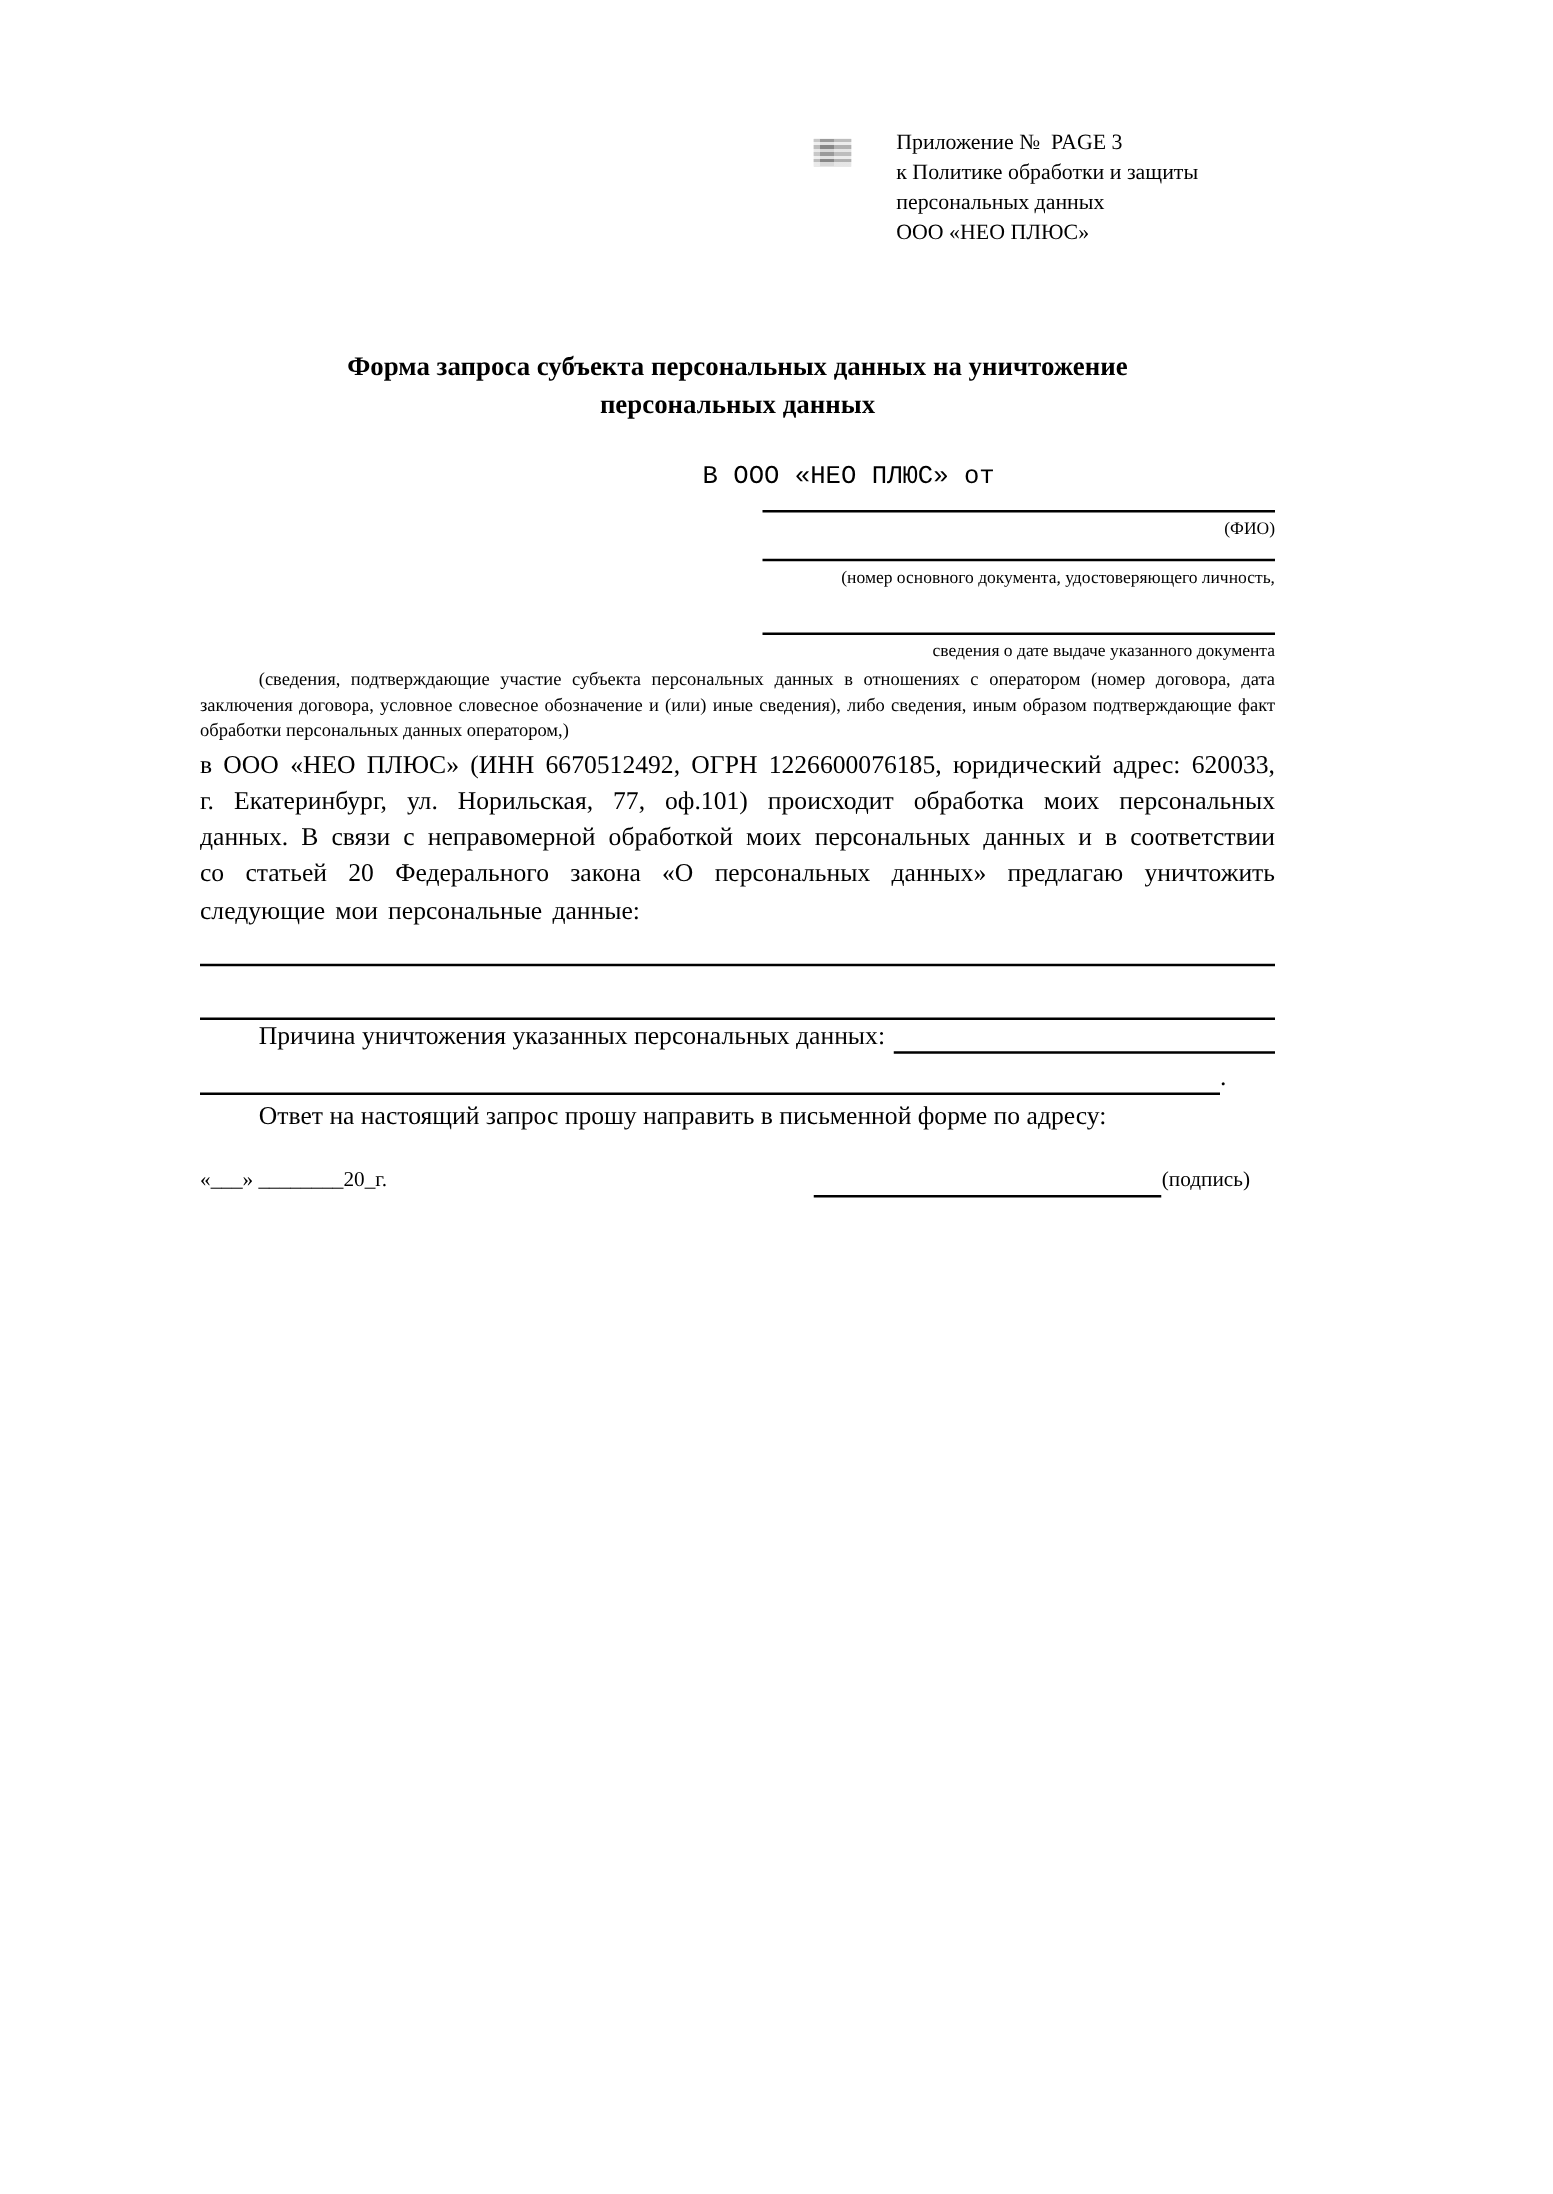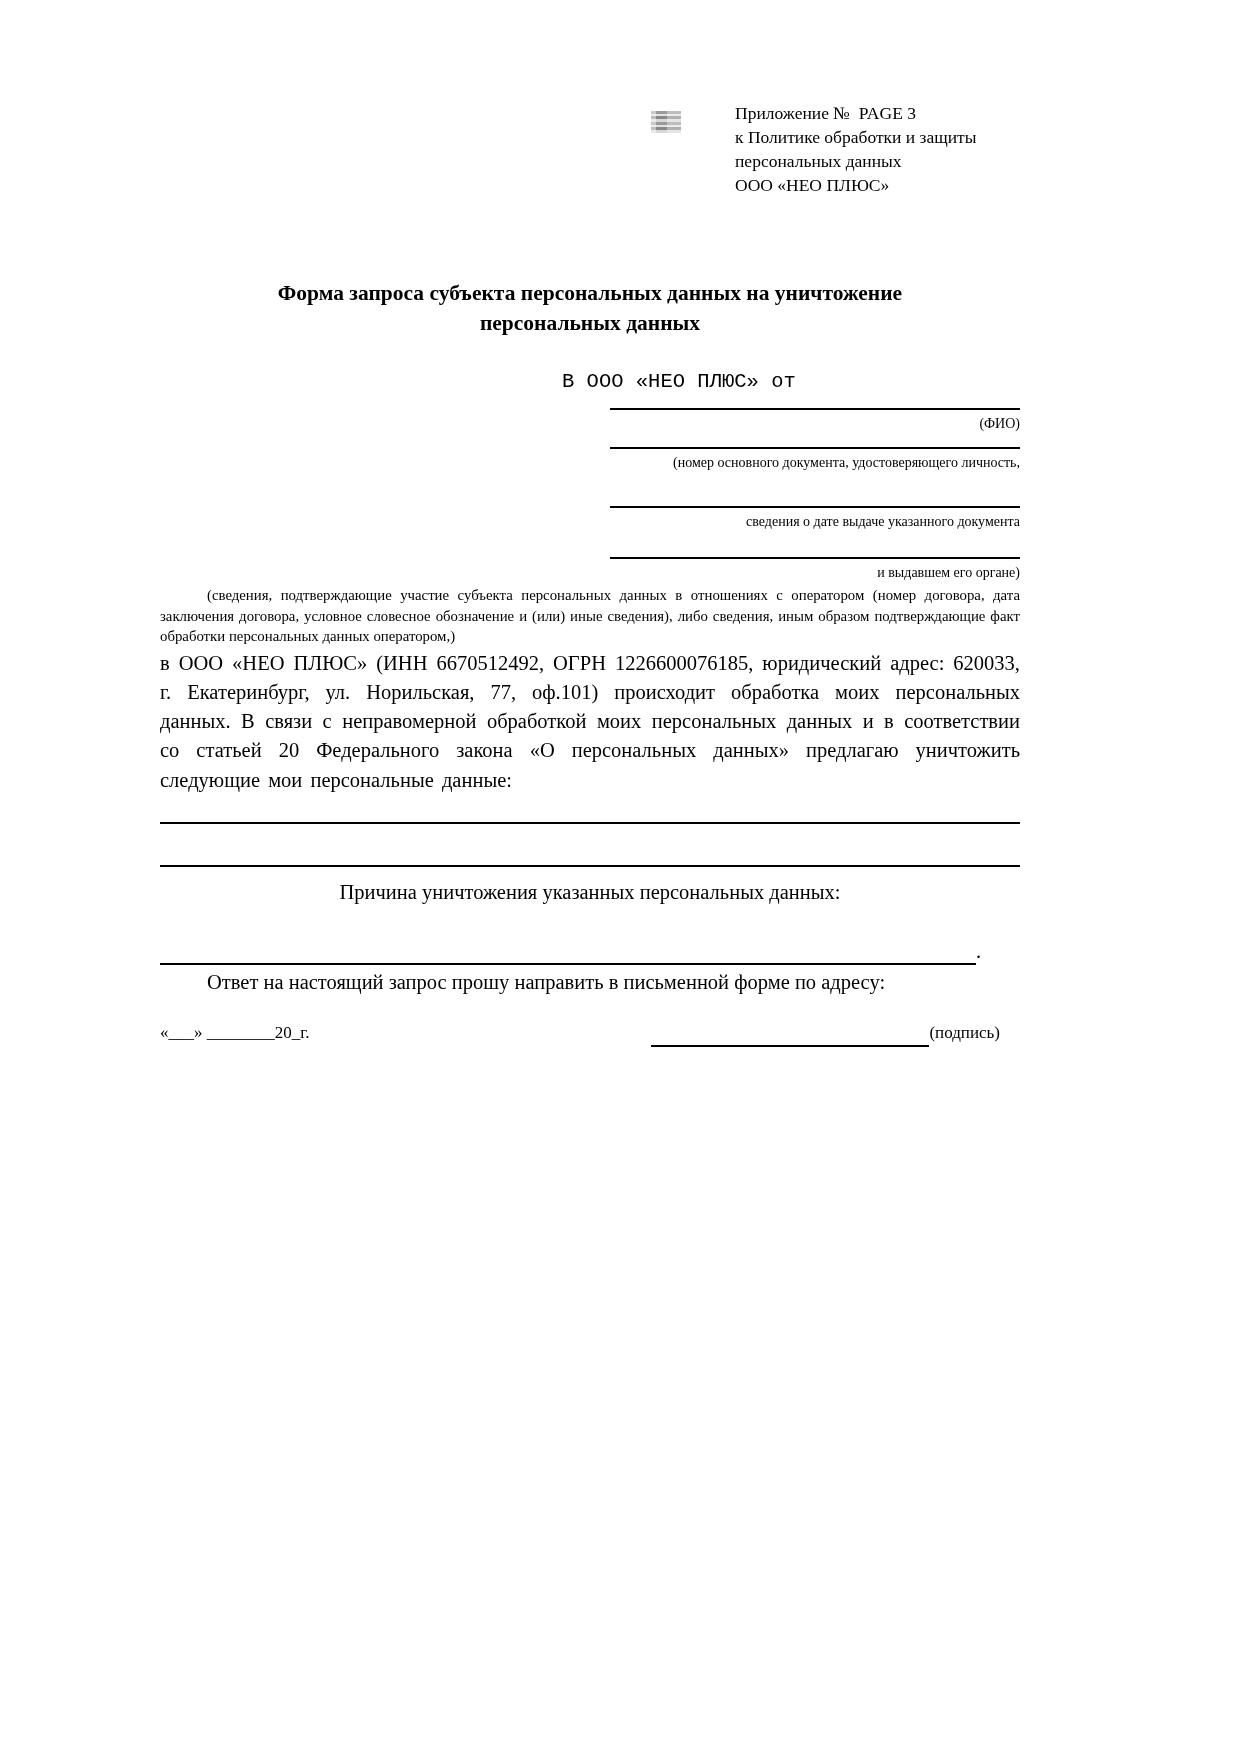--- a/index.html
+++ b/index.html
@@ -8,42 +8,42 @@
     color:#000; font-family:"Liberation Serif", serif; overflow:hidden;
   }
   
   .artifact {
     position:absolute; left:651px; top:111px; width:30px; height:22px;
     background:
       linear-gradient(90deg, rgba(255,255,255,.45) 0 18%, rgba(255,255,255,0) 18% 55%, rgba(255,255,255,.35) 55% 100%),
       repeating-linear-gradient(180deg, #9a9a9a 0 3px, #e2e2e2 3px 5px, #878787 5px 8px, #d8d8d8 8px 11px);
   }
   .header {
-    position:absolute; left:735px; top:101px; width:320px;
+    position:absolute; left:717px; top:101px; width:320px;
     font-size:17.5px; line-height:24px;
   }
   .header div { white-space:pre-wrap; }
   .content { position:absolute; left:160px; top:0; width:860px; }
   .title {
     margin:278px 0 0 0; font-weight:bold; font-size:21.5px; line-height:30px;
     text-align:center;
   }
   .addressee { margin:30px 0 0 402px; font-size:20.5px; line-height:27px;font-family:Liberation Mono, monospace; }
   .fields { margin:13px 0 0 450px; width:410px; }
   .field-line { border-top:2px solid #000; height:0; }
   .field-caption { font-size:14px; line-height:19px; text-align:right; padding-top:4px; white-space:pre-wrap; }
   .f2 { margin-top:14px; } .f3 { margin-top:34px; } .f4 { margin-top:26px; }
   .accordance { display:flex; align-items:flex-end; margin-top:36px; font-size:20.5px; line-height:27px; }
   .accordance .label { margin-left:47px; white-space:pre; }
   .fill { flex:1 1 auto; border-bottom:2.5px solid #000; margin-left:7px; height:24px; }
   .fine-print { margin-top:3px; font-size:14.8px; line-height:20.5px; text-align:justify; text-indent:47px; }
   .main-para { margin-top:2px; font-size:20.5px; line-height:29.3px; text-align:justify; word-spacing:3px; }
   .blank-line { border-bottom:2.5px solid #000; height:0; }
   .bl1 { margin-top:27px; } .bl2 { margin-top:41px; }
-  .reason-row { display:flex; align-items:center; margin-top:12px; font-size:20.5px; line-height:27px;flex-direction:column; }
+  .reason-row { display:flex; align-items:flex-end; margin-top:0; font-size:20.5px; line-height:27px; }
   .reason-row .indent { width:47px; flex:0 0 auto; }
   .reason-row .label { white-space:pre; }
   .dot-line { display:flex; align-items:flex-end; margin-top:6px; font-size:20.5px; line-height:27px; }
   .dot-line .fill2 { width:816px; border-bottom:2.5px solid #000; height:24px; flex:0 0 auto; }
   .answer-para { margin-top:2px; font-size:20.5px; line-height:30px; text-indent:47px; }
   .srok-row { display:flex; align-items:flex-end; margin-top:4px; font-size:20.5px; line-height:28px; }
   .srok-row .fill3 { width:356px; border-bottom:2.5px solid #000; height:24px; flex:0 0 auto; }
   .footer-row { display:flex; align-items:flex-end; margin-top:22px; font-size:17px; line-height:28px; }
   .date-text { white-space:pre; }
   .sig-group { margin-left:auto; margin-right:20px; display:flex; align-items:flex-end; }
@@ -78,24 +78,20 @@
         <div class="field-caption">(ФИО)</div>
       </div>
       <div class="f2">
         <div class="field-line"></div>
         <div class="field-caption">(номер основного документа, удостоверяющего личность,</div>
       </div>
       <div class="f3">
         <div class="field-line"></div>
         <div class="field-caption">сведения о дате выдаче указанного документа</div>
       </div>
-      <div class="f4">
-        <div class="field-line"></div>
-        <div class="field-caption">и выдавшем его органе)</div>
-      </div>
     </div>
 
 
     <div class="fine-print">(сведения, подтверждающие участие субъекта персональных данных в отношениях с оператором (номер договора, дата заключения договора, условное словесное обозначение и (или) иные сведения), либо сведения, иным образом подтверждающие факт обработки персональных данных оператором,)</div>
 
     <div class="main-para">в ООО «НЕО ПЛЮС» (ИНН 6670512492, ОГРН 1226600076185, юридический адрес: 620033, г. Екатеринбург, ул. Норильская, 77, оф.101) происходит обработка моих персональных данных. В связи с неправомерной обработкой моих персональных данных и в соответствии со статьей 20 Федерального закона «О персональных данных» предлагаю уничтожить следующие мои персональные данные:</div>
 
     <div class="blank-line bl1"></div>
     <div class="blank-line bl2"></div>
 

